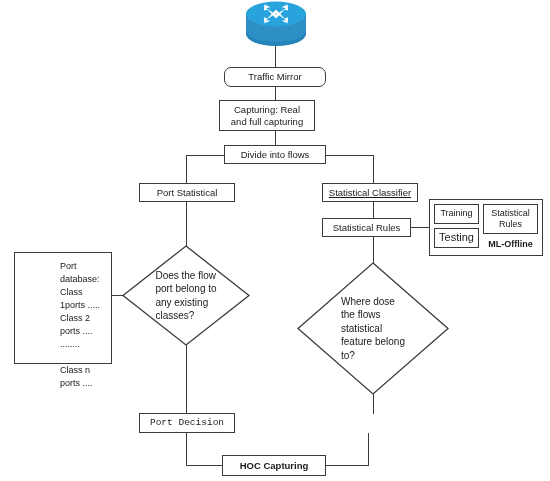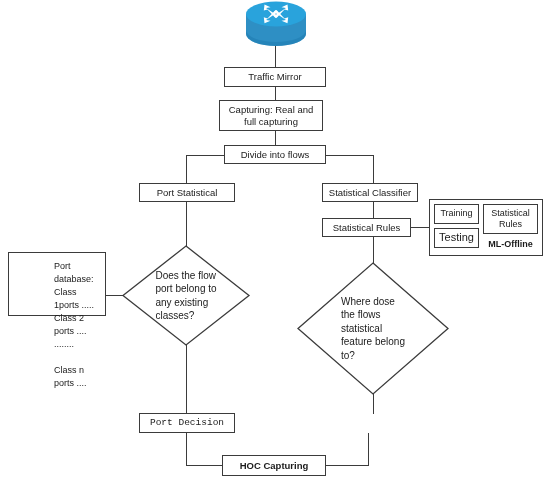--- a/index.html
+++ b/index.html
@@ -106,57 +106,57 @@
 
         <path d="M35 12 L23 20 L27.5 20.8 L21.5 23.3 L20.8 17.3 L24.5 18.5 L32.5 10 Z"></path>
 
         <path d="M31 12 L43 20 L38.5 20.8 L44.5 23.3 L45.2 17.3 L41.5 18.5 L33.5 10 Z"></path>
       </g>
     </svg>
   </div>
 
   <div class="ln v" style="left:275px;top:46px;height:22px;"></div>
 
-  <div class="box" style="left:224px;top:67px;width:102px;height:20px;">Traffic Mirror</div>
+  <div class="box" style="left:224px;top:67px;width:102px;height:20px;border-radius:7px;">Traffic Mirror</div>
 
   <div class="ln v" style="left:275px;top:87px;height:13px;"></div>
 
-  <div class="box" style="left:219px;top:100px;width:104px;height:31px;padding:0 5px;">Capturing: Real and full capturing</div>
+  <div class="box" style="left:219px;top:100px;width:96px;height:31px;padding:0 5px;">Capturing: Real and full capturing</div>
 
   <div class="ln v" style="left:275px;top:131px;height:14px;"></div>
 
   <div class="box" style="left:224px;top:145px;width:102px;height:19px;">Divide into flows</div>
 
   <div class="ln h" style="left:186px;top:155px;width:39px;"></div>
   <div class="ln h" style="left:325px;top:155px;width:49px;"></div>
   <div class="ln v" style="left:186px;top:155px;height:29px;"></div>
   <div class="ln v" style="left:373px;top:155px;height:29px;"></div>
 
   <div class="box" style="left:139px;top:183px;width:96px;height:19px;">Port Statistical</div>
 
   <div class="ln v" style="left:186px;top:202px;height:44px;"></div>
 
-  <div class="box" style="left:322px;top:183px;width:96px;height:19px;">Statistical Classifier</div>
+  <div class="box" style="left:322px;top:183px;width:96px;height:19px;text-decoration:underline;">Statistical Classifier</div>
 
   <div class="ln v" style="left:373px;top:202px;height:16px;"></div>
 
   <div class="box" style="left:322px;top:218px;width:89px;height:19px;">Statistical Rules</div>
 
   <div class="ln v" style="left:373px;top:237px;height:27px;"></div>
 
   <div class="ln h" style="left:411px;top:227px;width:19px;"></div>
 
   <div class="group" style="left:429px;top:199px;width:114px;height:57px;"></div>
   <div class="box thin" style="left:434px;top:204px;width:45px;height:20px;font-size:9px;">Training</div>
   <div class="box thin" style="left:434px;top:228px;width:45px;height:20px;font-size:11px;">Testing</div>
   <div class="box thin" style="left:483px;top:204px;width:55px;height:30px;font-size:9px;white-space:pre-line;">Statistical
 Rules</div>
   <div class="group-label" style="left:483px;top:239px;width:55px;text-align:center;">ML-Offline</div>
 
-  <div class="panel" style="left:8px;top:252px;width:98px;height:64px;padding-left:45px;">Port database:
+  <div class="panel" style="left:14px;top:252px;width:98px;height:112px;padding-left:45px;">Port database:
 Class 1ports .....
 Class 2 ports ....
 ........
 
 Class n ports ....</div>
 
   <div class="ln h" style="left:104px;top:295px;width:19px;"></div>
 
   <div class="diamond" style="left:122px;top:245px;width:128px;height:101px;">
     <svg width="128" height="101" viewBox="0 0 128 101">

